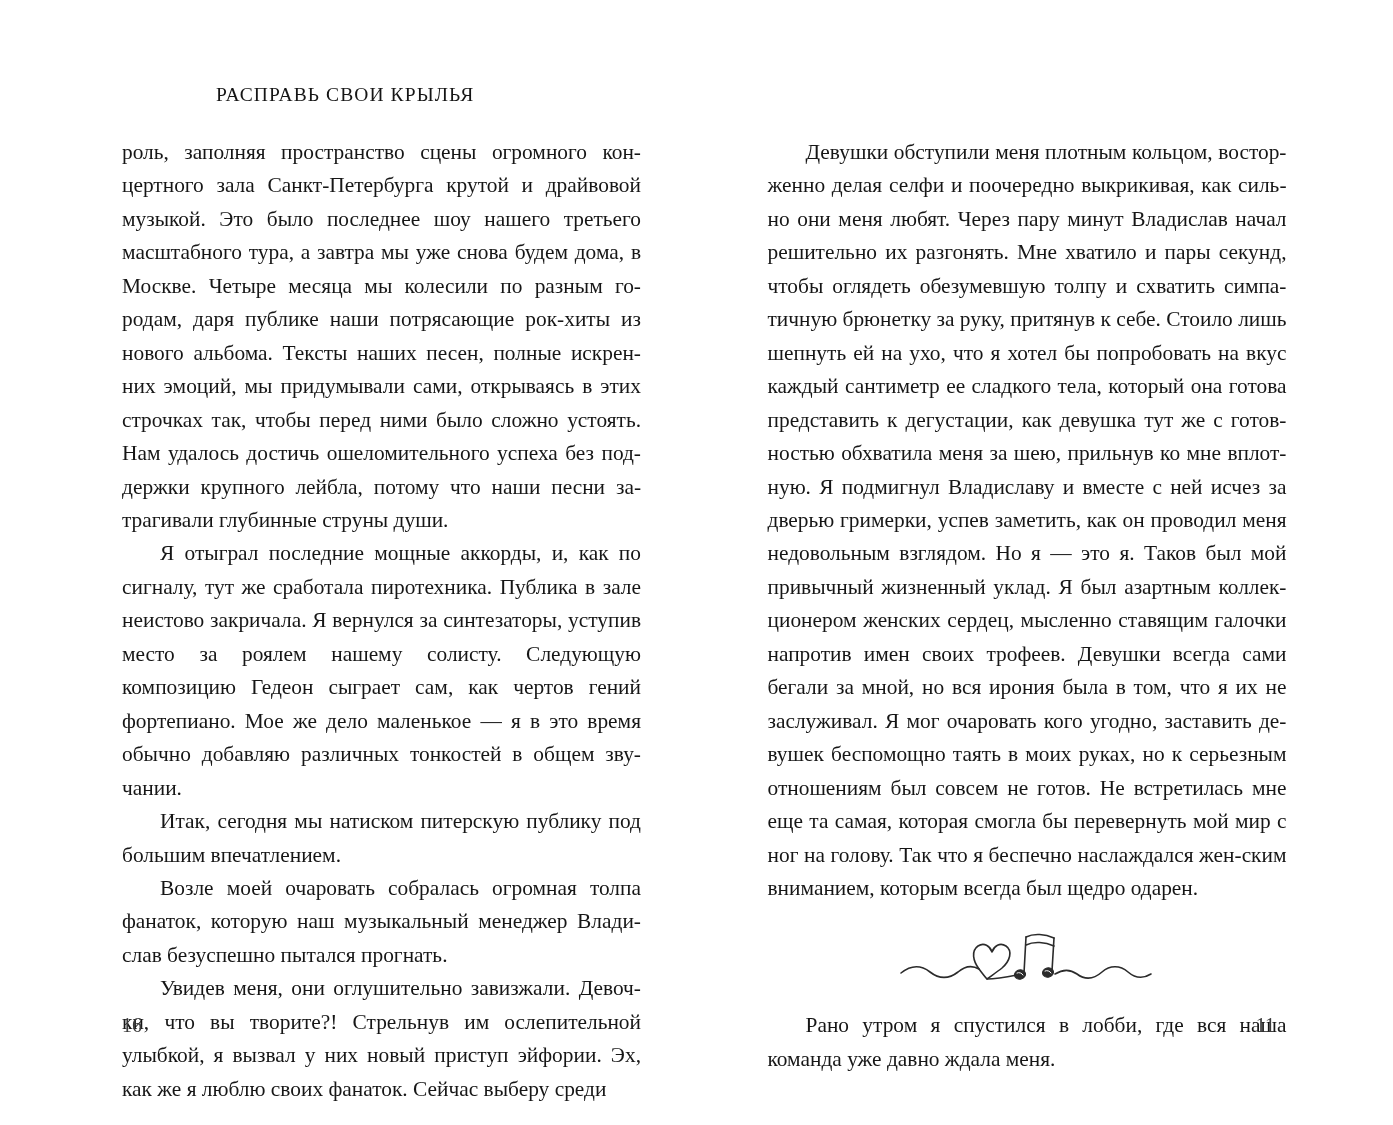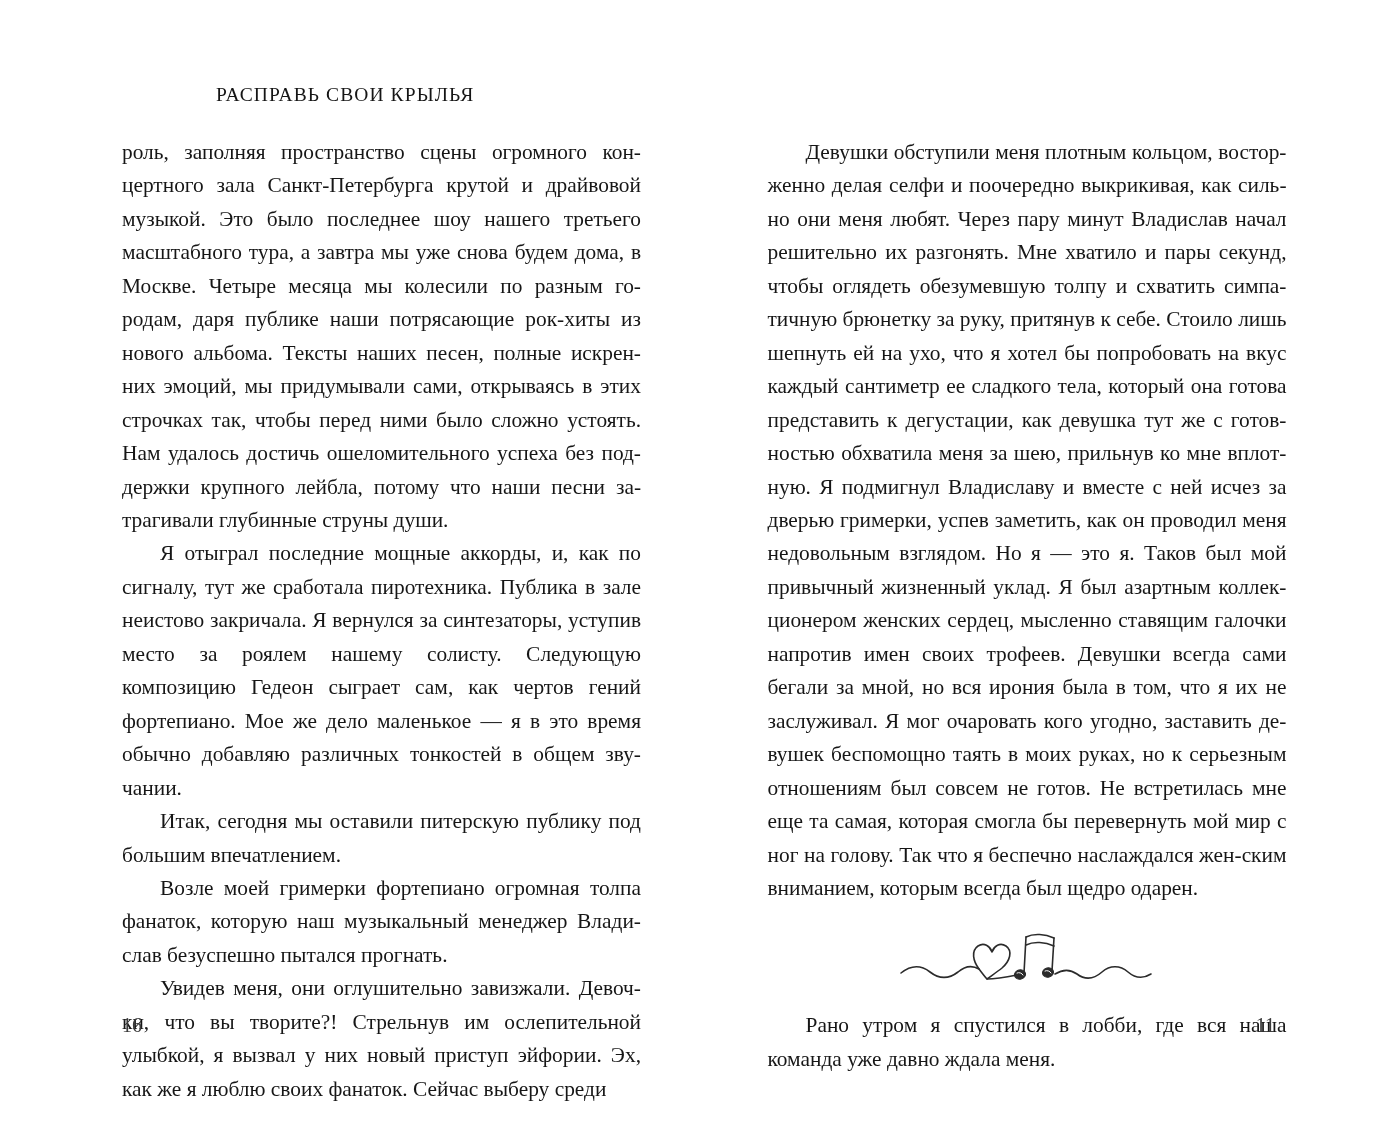--- a/index.html
+++ b/index.html
@@ -92,22 +92,22 @@
 
 <div class="spread">
 
   <div class="page page-left">
 
     <div class="running-head">РАСПРАВЬ СВОИ КРЫЛЬЯ</div>
 
     <div class="column">
       <p class="no-indent">роль, заполняя пространство сцены огромного кон-цертного зала Санкт-Петербурга крутой и драйвовой музыкой. Это было последнее шоу нашего третьего масштабного тура, а завтра мы уже снова будем дома, в Москве. Четыре месяца мы колесили по разным го-родам, даря публике наши потрясающие рок-хиты из нового альбома. Тексты наших песен, полные искрен-них эмоций, мы придумывали сами, открываясь в этих строчках так, чтобы перед ними было сложно устоять. Нам удалось достичь ошеломительного успеха без под-держки крупного лейбла, потому что наши песни за-трагивали глубинные струны души.</p>
       <p>Я отыграл последние мощные аккорды, и, как по сигналу, тут же сработала пиротехника. Публика в зале неистово закричала. Я вернулся за синтезаторы, уступив место за роялем нашему солисту. Следующую композицию Гедеон сыграет сам, как чертов гений фортепиано. Мое же дело маленькое — я в это время обычно добавляю различных тонкостей в общем зву-чании.</p>
-      <p>Итак, сегодня мы оставили питерскую публику под большим впечатлением.</p>
-      <p>Возле моей гримерки фортепиано огромная толпа фанаток, которую наш музыкальный менеджер Влади-слав безуспешно пытался прогнать.</p>
+      <p>Итак, сегодня мы натиском питерскую публику под большим впечатлением.</p>
+      <p>Возле моей очаровать собралась огромная толпа фанаток, которую наш музыкальный менеджер Влади-слав безуспешно пытался прогнать.</p>
       <p>Увидев меня, они оглушительно завизжали. Девоч-ки, что вы творите?! Стрельнув им ослепительной улыбкой, я вызвал у них новый приступ эйфории. Эх, как же я люблю своих фанаток. Сейчас выберу среди</p>
     </div>
 
     <div class="folio">16</div>
   </div>
 
   <div class="page page-right">
 
 
     <div class="column">

